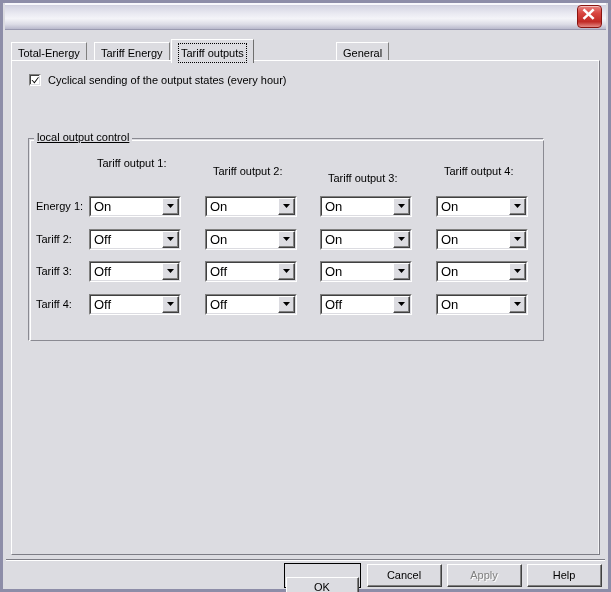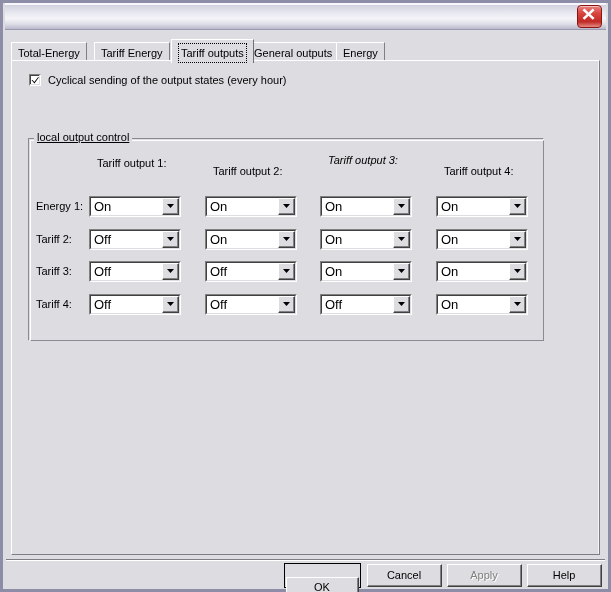--- a/index.html
+++ b/index.html
@@ -341,22 +341,21 @@
         <svg width="21" height="19" viewBox="0 0 21 19">
           <path d="M6 5 L10.5 9.5 L15 5 L17 7 L12.5 11.5 L17 16 L15 18 L10.5 13.5 L6 18 L4 16 L8.5 11.5 L4 7 Z" transform="translate(0,-2.5) scale(0.92,0.85) translate(1,1)" fill="#ffffff"></path>
         </svg>
       </div>
     </div>
 
     <div id="tabstrip">
       <div class="tab" style="left:0px;"><span>Total-Energy</span></div>
       <div class="tab" style="left:83px;"><span>Tariff Energy</span></div>
       <div class="tab selected" style="left:160px;"><span class="focusring">Tariff outputs</span></div>
-      <div class="tab" style="left:236px;"><span>General outputs</span></div>
-      <div class="tab" style="left:325px;"><span>Energy</span></div>
+      <div class="tab" style="left:325px;"><span>General</span></div>
     </div>
 
     <div id="tabpanel">
       <div id="tabpanel-inner-shadow"></div>
 
       <div id="cyclical-row">
         <div class="checkbox">
           <svg width="9" height="9" viewBox="0 0 9 9">
             <path d="M0.5 4 L1.5 4 L3.3 6 L7 1.2 L8 1.2 L3.4 7.6 Z" fill="#000000"></path>
           </svg>
@@ -364,21 +363,21 @@
         <span id="cyclical-label">Cyclical sending of the output states (every hour)</span>
       </div>
 
       <div id="groupbox">
         <div id="groupbox-inner"></div>
       </div>
       <div id="groupbox-legend">local output control</div>
 
       <div class="col-header" style="left:85px;  top:96px;">Tariff output 1:</div>
       <div class="col-header" style="left:201px; top:104px;">Tariff output 2:</div>
-      <div class="col-header" style="left:316px; top:93px;font-style:italic;">Tariff output 3:</div>
+      <div class="col-header" style="left:316px; top:111px;">Tariff output 3:</div>
       <div class="col-header" style="left:432px; top:104px;">Tariff output 4:</div>
 
       <div class="row-label" style="left:24px; top:139px;">Energy 1:</div>
       <div class="row-label" style="left:24px; top:172px;">Tariff 2:</div>
       <div class="row-label" style="left:24px; top:204px;">Tariff 3:</div>
       <div class="row-label" style="left:24px; top:237px;">Tariff 4:</div>
 
       <div class="combo" style="left:77px;  top:135px;">
         <div class="combo-shadow"></div>
         <div class="combo-text">On</div>

